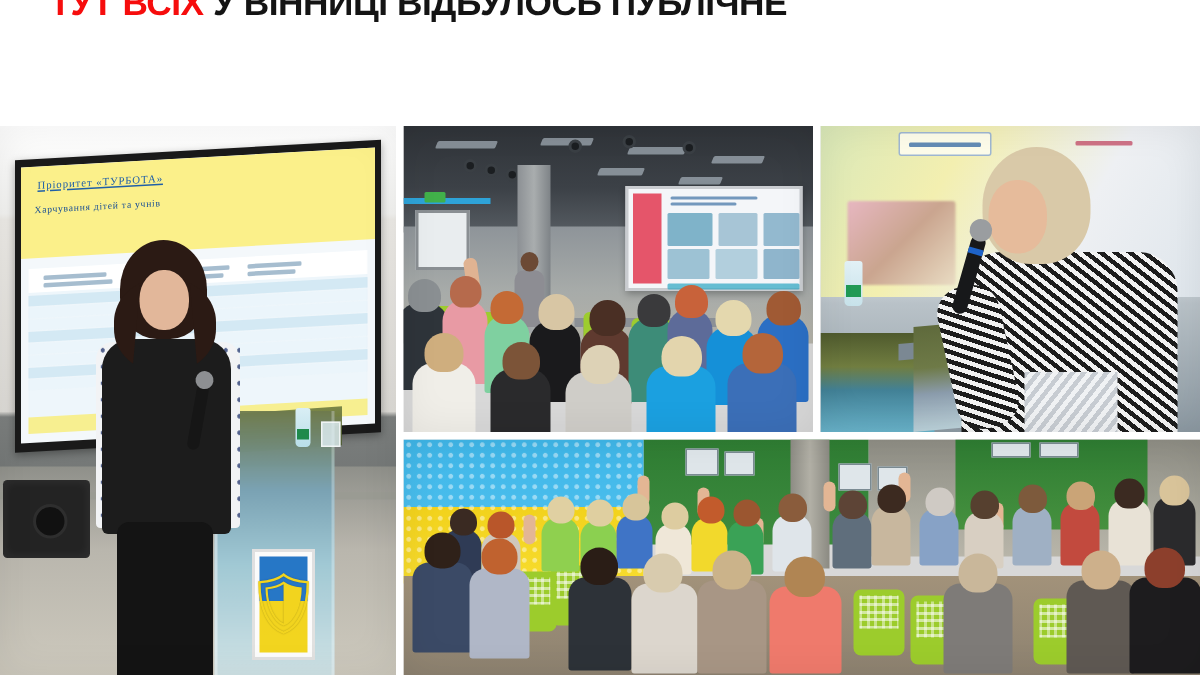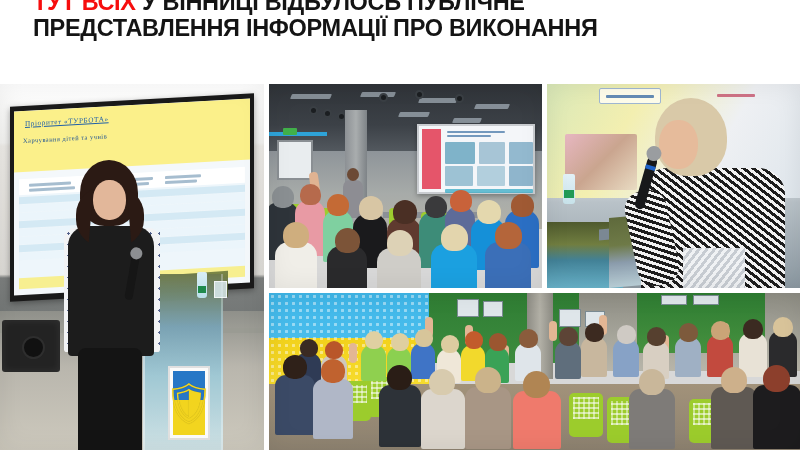--- a/index.html
+++ b/index.html
@@ -392,21 +392,20 @@
     box-shadow:inset 0 0 26px rgba(0,0,0,.07);
   }
 </style>
 </head>
 <body>
 
 <div class="card">
 
   <div class="headline">
     <span class="ln"><span class="hl-red">ТУТ ВСІХ</span> <span class="hl-black">У ВІННИЦІ ВІДБУЛОСЬ ПУБЛІЧНЕ</span></span>
-    <span class="ln hl-black">ПРЕДСТАВЛЕННЯ ІНФОРМАЦІЇ ПРО ВИКОНАННЯ</span>
   </div>
 
   <div class="collage">
 
     <div class="photo p-left">
       <div class="scene">
         <div class="wall"></div>
         <div class="floor"></div>
         <div class="rail"></div>
 

